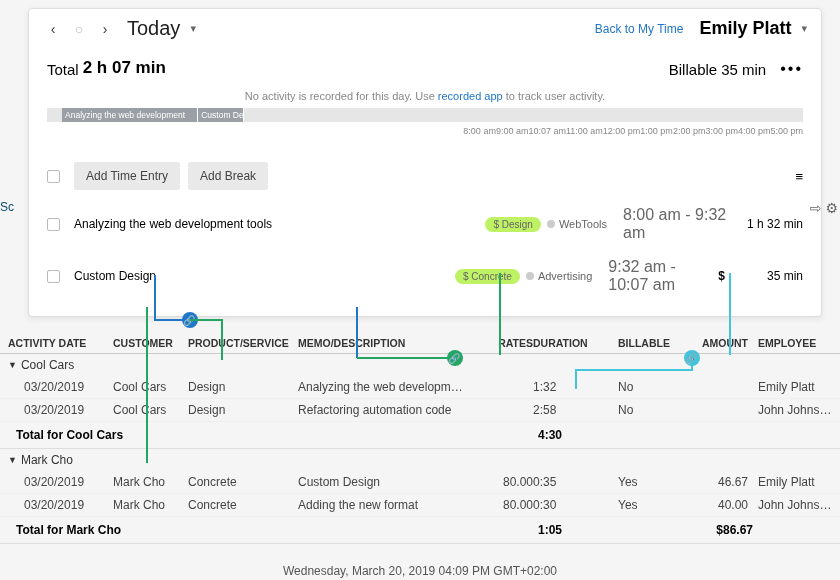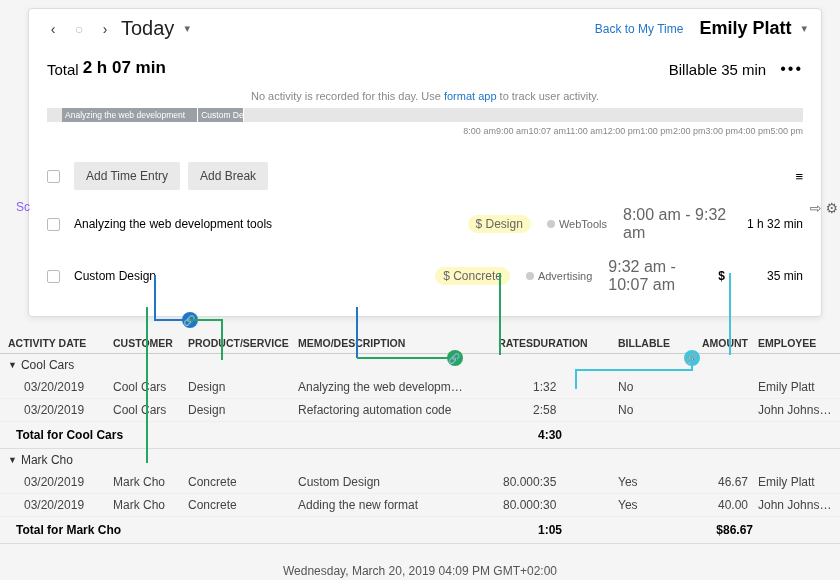--- a/index.html
+++ b/index.html
@@ -1,20 +1,20 @@
 <!DOCTYPE html>
 <html><head>
 <meta charset="utf-8">
 <style>
 *{margin:0;padding:0;box-sizing:border-box;font-family:-apple-system,BlinkMacSystemFont,"Segoe UI",Arial,sans-serif}
 body{background:#f5f5f5;width:840px;height:580px;position:relative;overflow:hidden}
 .card{background:#fff;border:1px solid #ddd;border-radius:4px;margin:8px 18px 0 28px;box-shadow:0 2px 6px rgba(0,0,0,.08)}
 .hdr{display:flex;align-items:center;padding:8px 14px;gap:6px}
 .navbtn{width:20px;height:20px;display:flex;align-items:center;justify-content:center;cursor:pointer;font-size:14px;color:#333}
-.title{font-size:20px;font-weight:400;color:#222}
+.title{font-size:20px;font-weight:400;margin-left:6px;color:#222}
 .chev{font-size:11px;color:#666;margin-left:4px}
 .sp{flex:1}
 .backlink{color:#2176c7;font-size:12px;margin-right:10px;cursor:pointer}
 .user{font-size:18px;font-weight:700}
 .summary{display:flex;align-items:flex-end;padding:10px 18px}
 .totlbl{font-size:15px}
 .totval{font-size:17px;font-weight:700;margin-left:4px}
 .billlbl{font-size:15px}
 .billval{font-size:15px;margin-left:4px}
 .more{margin-left:14px;cursor:pointer;font-size:16px;letter-spacing:2px}
@@ -23,36 +23,36 @@
 .timeline{padding:0 18px 10px;position:relative}
 .bar{position:relative;height:14px;background:#e6e6e6}
 .seg{position:absolute;top:0;height:14px;background:#9aa0a6;color:#fff;font-size:8.5px;line-height:14px;padding-left:3px;overflow:hidden;white-space:nowrap;border-right:1px solid #fff}
 .ticks{display:flex;justify-content:flex-end;font-size:9px;color:#888;margin-top:4px}
 .entries{padding:8px 18px 14px}
 .entrow{display:flex;align-items:center;padding:8px 0;font-size:12px}
 .cb{width:13px;height:13px;border:1px solid #bbb;border-radius:2px;margin-right:14px;cursor:pointer}
 .btn{background:#e9e9e9;border:none;padding:7px 12px;font-size:12px;color:#444;border-radius:2px;cursor:pointer;margin-right:8px}
 .sorticon{margin-left:auto;cursor:pointer;font-size:13px}
 .desc{flex:1}
-.tag{background:#fef9c3;border-radius:10px;padding:2px 8px;font-size:12px;color:#666;margin-right:16px}
+.tag{background:#bef264;border-radius:10px;padding:2px 8px;font-size:10px;color:#666;margin-right:6px}
 .proj{font-size:11px;color:#666;margin-right:16px;display:flex;align-items:center}
 .dot{width:8px;height:8px;border-radius:50%;background:#ccc;margin-right:4px;display:inline-block}
 .trng{font-size:16px;color:#666;width:110px}
 .dlr{font-size:12px;font-weight:700;margin-right:8px}
 .dur{font-size:12px;width:70px;text-align:right}
 .tbl{margin:16px 0 0;font-size:12px}
 .thdr{display:flex;font-weight:700;font-size:10.5px;padding:4px 8px;border-bottom:1px solid #ccc;color:#333}
 .tc-date{width:105px}.tc-cust{width:75px}.tc-prod{width:110px}.tc-memo{width:180px}.tc-rate{width:55px;text-align:right}.tc-dur{width:75px;}.tc-bill{width:65px;padding-left:10px}.tc-amt{width:75px;text-align:right}.tc-emp{flex:1;padding-left:10px}
 .grp{padding:4px 8px;display:flex;align-items:center;font-size:12px;color:#333}
 .caret{font-size:9px;margin-right:4px}
 .trow{display:flex;padding:4px 8px;border-bottom:1px solid #eee;font-size:12px;color:#444}
 .trow>div{overflow:hidden;white-space:nowrap;text-overflow:ellipsis}
 .tots{display:flex;padding:6px 8px;font-weight:700;border-bottom:1px solid #ddd}
 .footer{text-align:center;font-size:12px;color:#555;margin-top:20px}
-.sidecut{position:absolute;left:16px;top:200px;font-size:12px;color:#8b5cf6}
+.sidecut{position:absolute;left:0;top:200px;font-size:12px;color:#0c4a6e}
 .gearcut{position:absolute;right:2px;top:200px;display:flex;gap:4px;font-size:14px;color:#666}
 svg.overlay{position:absolute;top:0;left:0;pointer-events:none}
 </style>
 </head>
 <body>
 
 <div class="card">
   <div class="hdr">
     <div class="navbtn">‹</div>
     <div class="navbtn" style="color:#bbb">○</div>
@@ -68,21 +68,21 @@
   <div class="summary">
     <span class="totlbl">Total</span>
     <span class="totval">2 h 07 min</span>
     <div class="sp"></div>
     <span class="billlbl">Billable</span>
     <span class="billval">35 min</span>
     <span class="more">•••</span>
   </div>
 
   <div class="noact">
-    <span>No activity is recorded for this day. Use </span><a>format app</a><span> to track user activity.</span>
+    <span>No activity is recorded for this day. Use </span><a>recorded app</a><span> to track user activity.</span>
   </div>
 
   <div class="timeline">
     <div class="bar">
       <div class="seg" style="left:2%;width:18%">Analyzing the web development</div>
       <div class="seg" style="left:20%;width:6%">Custom De</div>
     </div>
     <div class="ticks">
       <span>8:00 am</span>
         <span>9:00 am</span>

